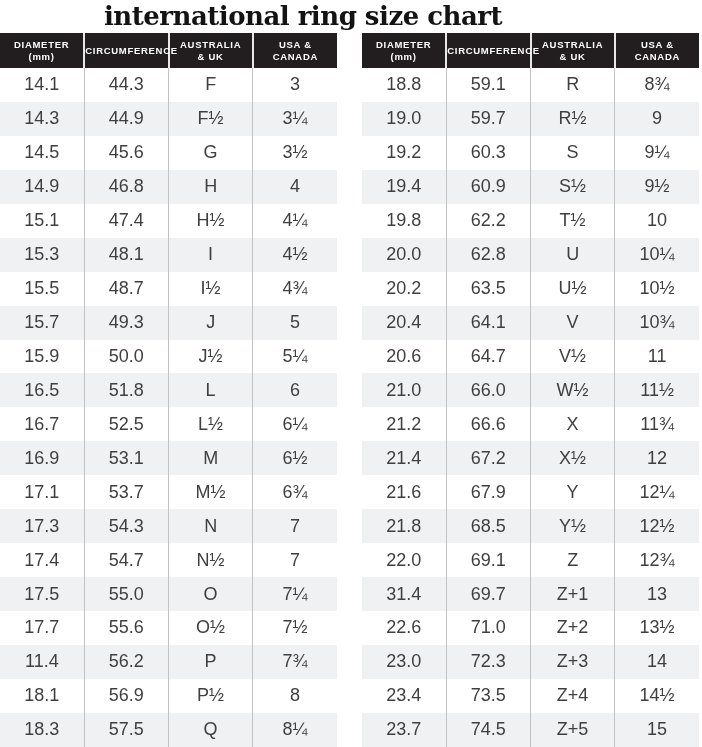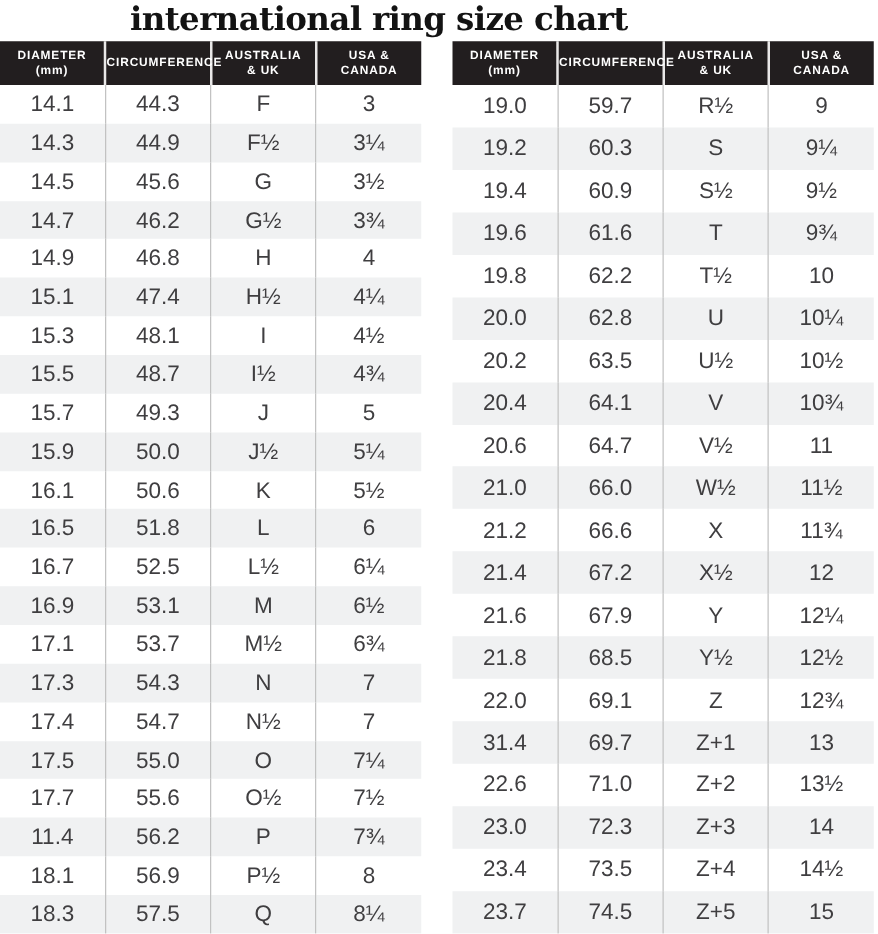--- a/index.html
+++ b/index.html
@@ -121,26 +121,20 @@
             <td>F½</td>
             <td>3¼</td>
           </tr>
           <tr>
             <td>14.5</td>
             <td>45.6</td>
             <td>G</td>
             <td>3½</td>
           </tr>
           <tr>
-            <td>14.7</td>
-            <td>46.2</td>
-            <td>G½</td>
-            <td>3¾</td>
-          </tr>
-          <tr>
             <td>14.9</td>
             <td>46.8</td>
             <td>H</td>
             <td>4</td>
           </tr>
           <tr>
             <td>15.1</td>
             <td>47.4</td>
             <td>H½</td>
             <td>4¼</td>
@@ -161,26 +155,20 @@
             <td>15.7</td>
             <td>49.3</td>
             <td>J</td>
             <td>5</td>
           </tr>
           <tr>
             <td>15.9</td>
             <td>50.0</td>
             <td>J½</td>
             <td>5¼</td>
-          </tr>
-          <tr>
-            <td>16.1</td>
-            <td>50.6</td>
-            <td>K</td>
-            <td>5½</td>
           </tr>
           <tr>
             <td>16.5</td>
             <td>51.8</td>
             <td>L</td>
             <td>6</td>
           </tr>
           <tr>
             <td>16.7</td>
             <td>52.5</td>
@@ -259,42 +247,42 @@
               <div>&amp; UK</div>
             </th>
             <th>
               <div>USA &amp;</div>
               <div>CANADA</div>
             </th>
           </tr>
         </thead>
         <tbody>
           <tr>
+            <td>18.8</td>
+            <td>59.1</td>
+            <td>R</td>
+            <td>8¾</td>
+          </tr>
+          <tr>
             <td>19.0</td>
             <td>59.7</td>
             <td>R½</td>
             <td>9</td>
           </tr>
           <tr>
             <td>19.2</td>
             <td>60.3</td>
             <td>S</td>
             <td>9¼</td>
           </tr>
           <tr>
             <td>19.4</td>
             <td>60.9</td>
             <td>S½</td>
             <td>9½</td>
-          </tr>
-          <tr>
-            <td>19.6</td>
-            <td>61.6</td>
-            <td>T</td>
-            <td>9¾</td>
           </tr>
           <tr>
             <td>19.8</td>
             <td>62.2</td>
             <td>T½</td>
             <td>10</td>
           </tr>
           <tr>
             <td>20.0</td>
             <td>62.8</td>

